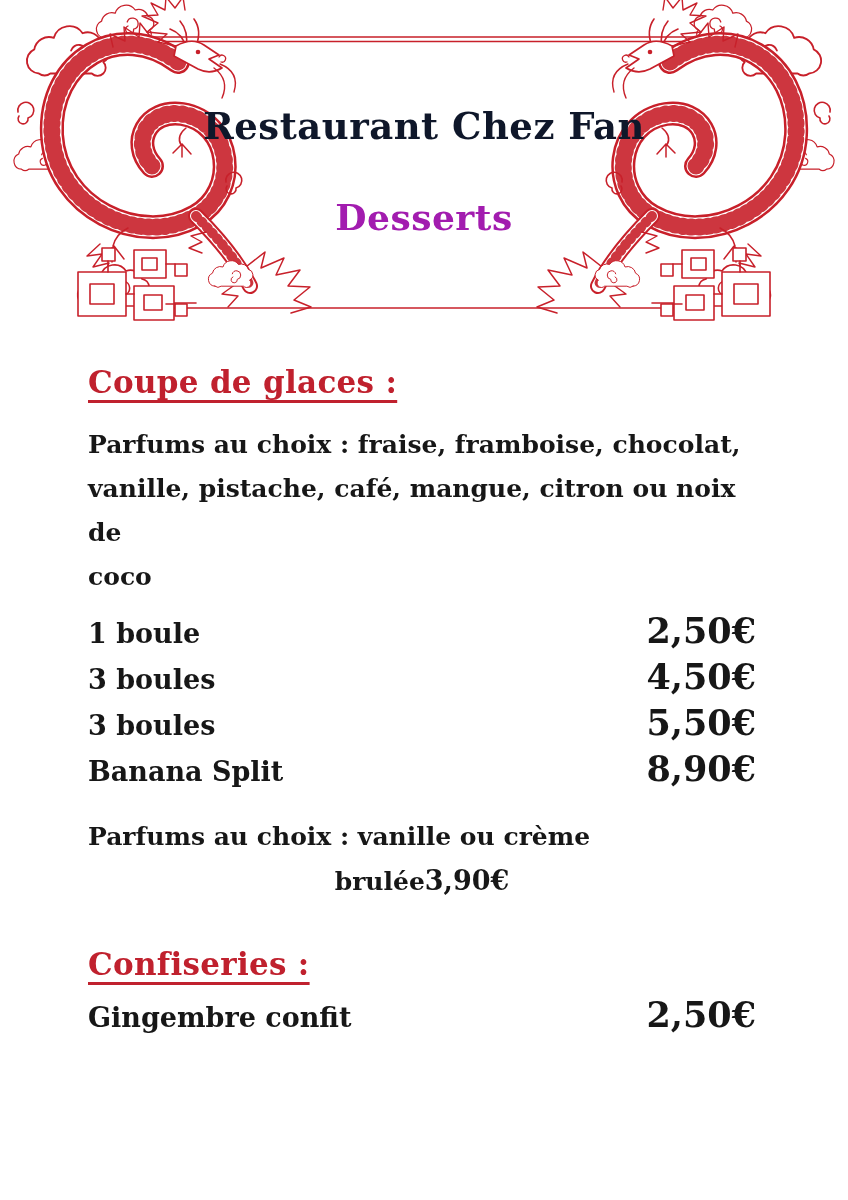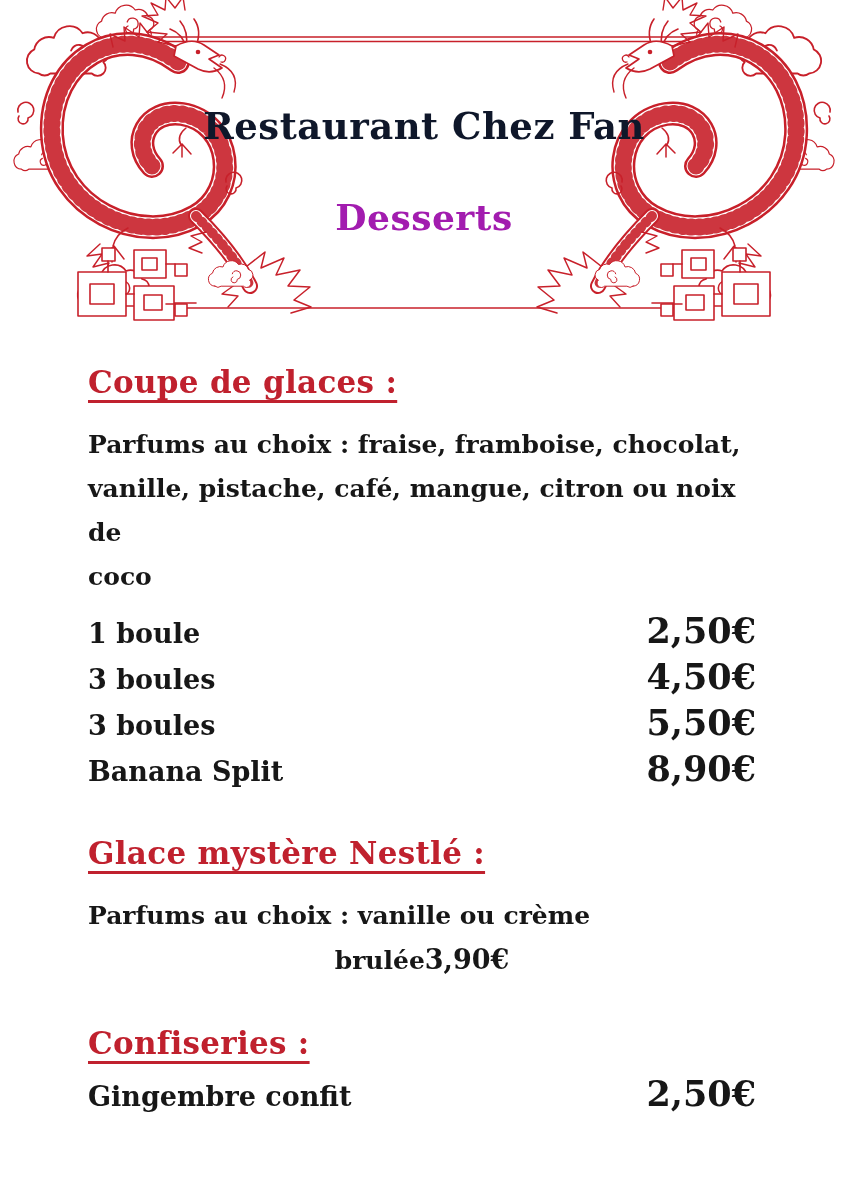--- a/index.html
+++ b/index.html
@@ -147,21 +147,20 @@
     <div class="menu-row">
       <span>3 boules</span>
       <span class="price">5,50€</span>
     </div>
     <div class="menu-row">
       <span>Banana Split</span>
       <span class="price">8,90€</span>
     </div>
   </div>
 
-  <h2 class="section-heading gap-lg">Glace mystère Nestlé :</h2>
   <div class="desc">
     <div>Parfums au choix : vanille ou crème</div>
     <div class="desc-row">
       <span>brulée</span>
       <span class="price">3,90€</span>
     </div>
   </div>
 
   <h2 class="section-heading gap-lg">Confiseries :</h2>
   <div class="items gap-item">

